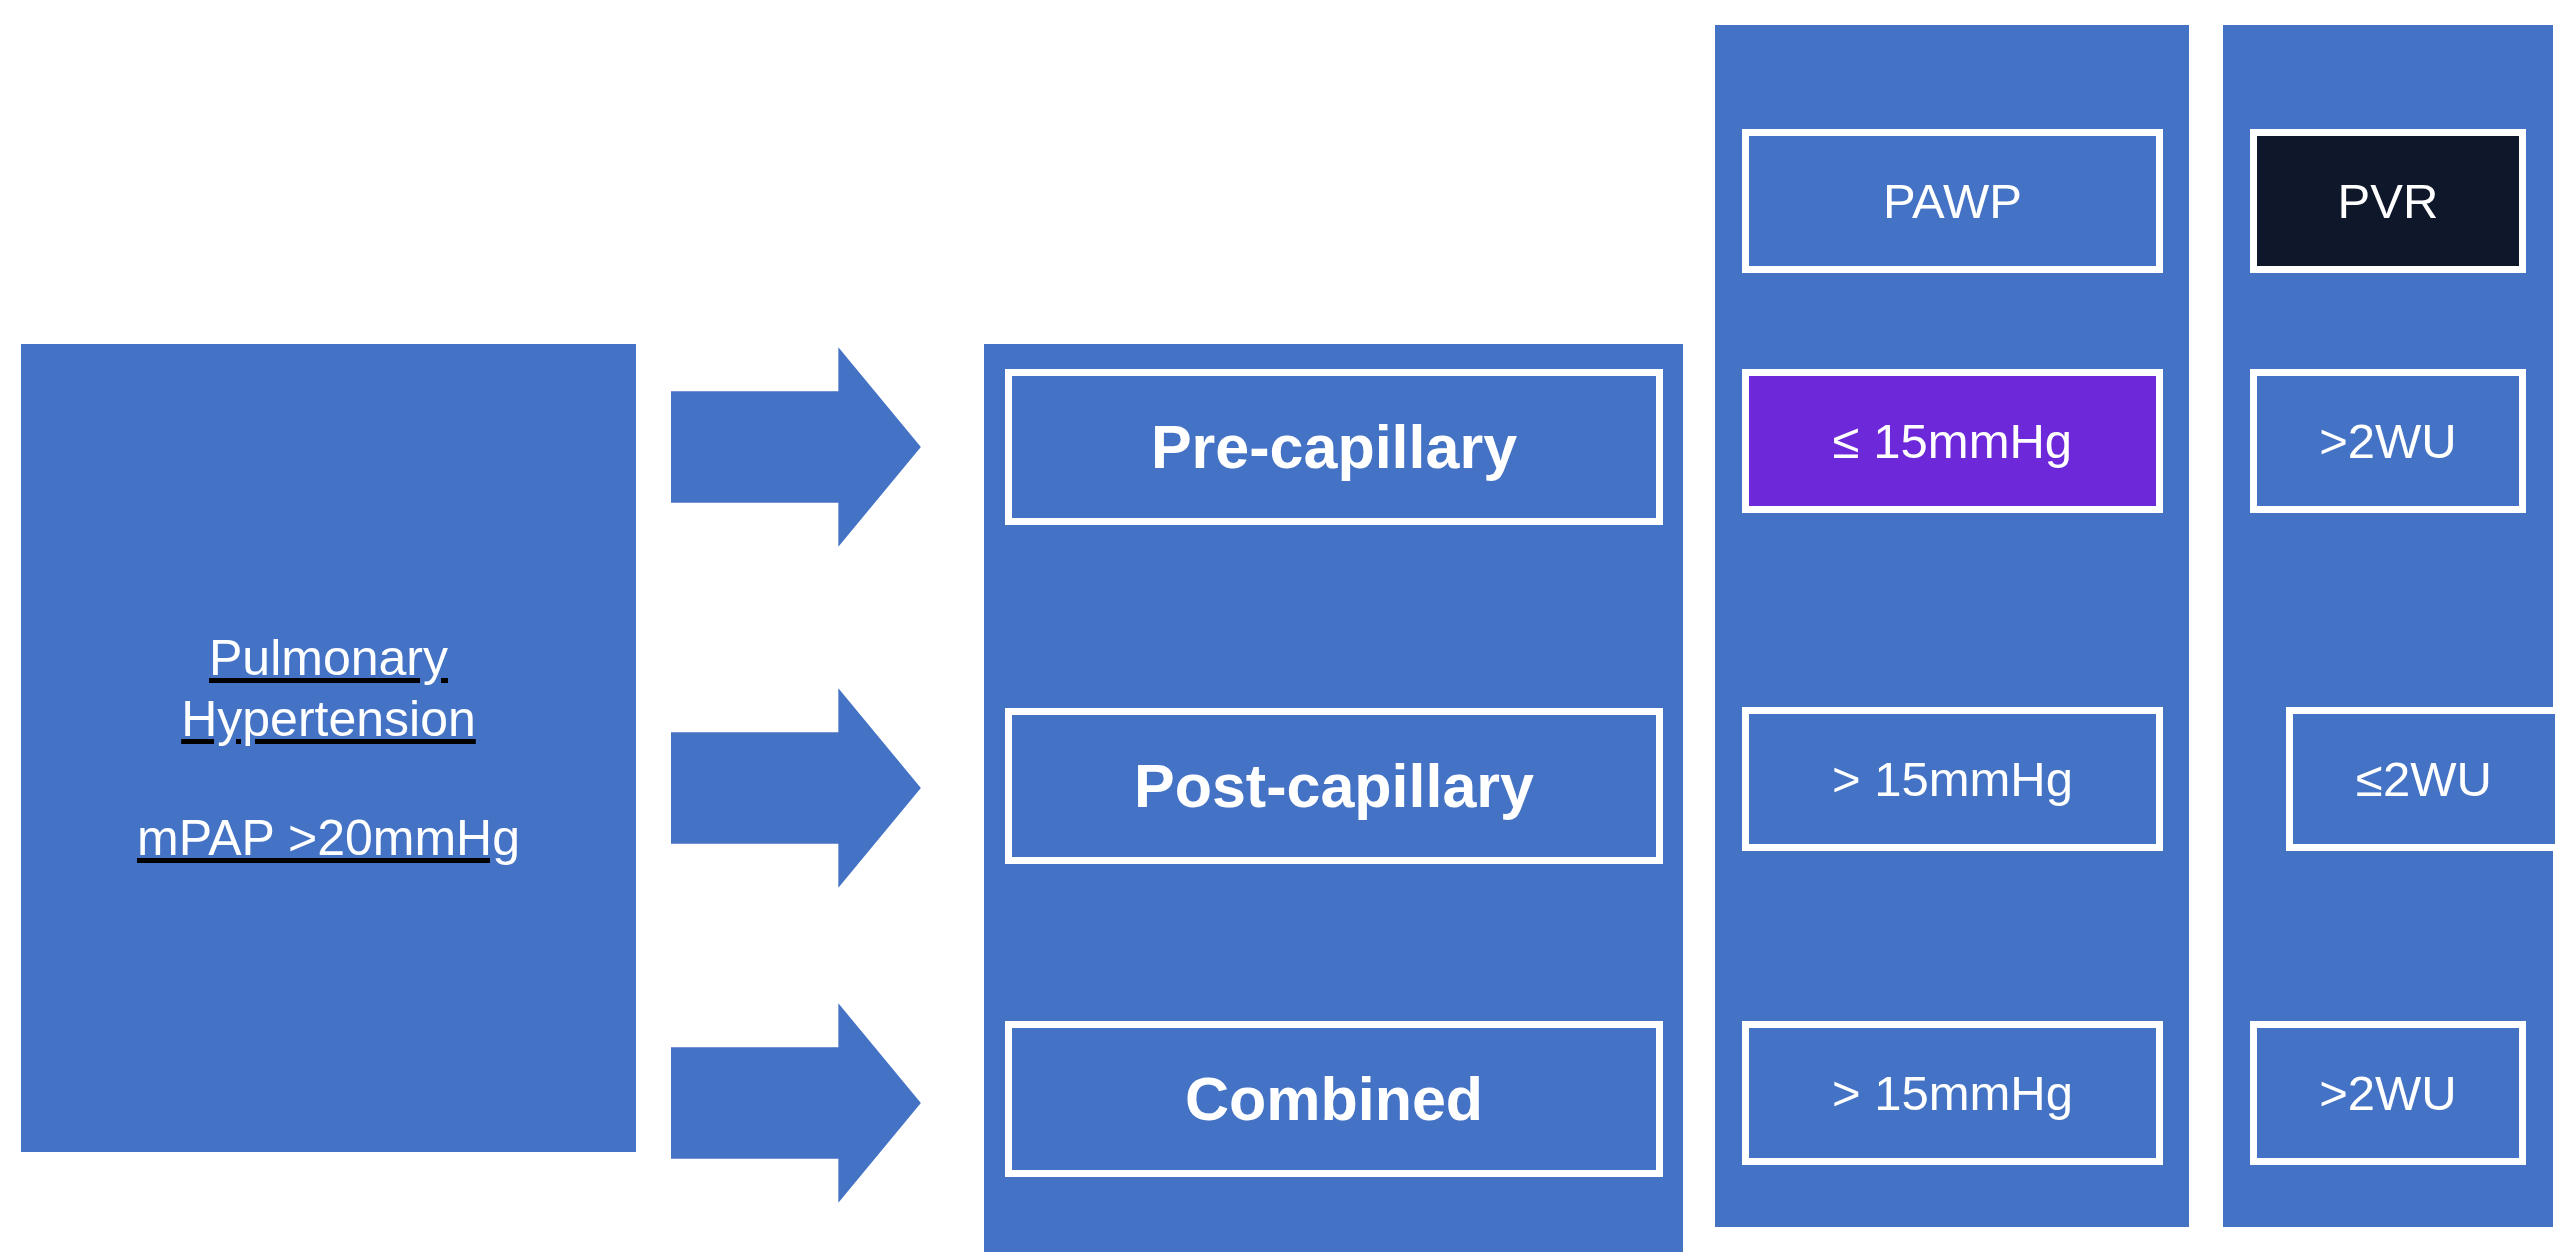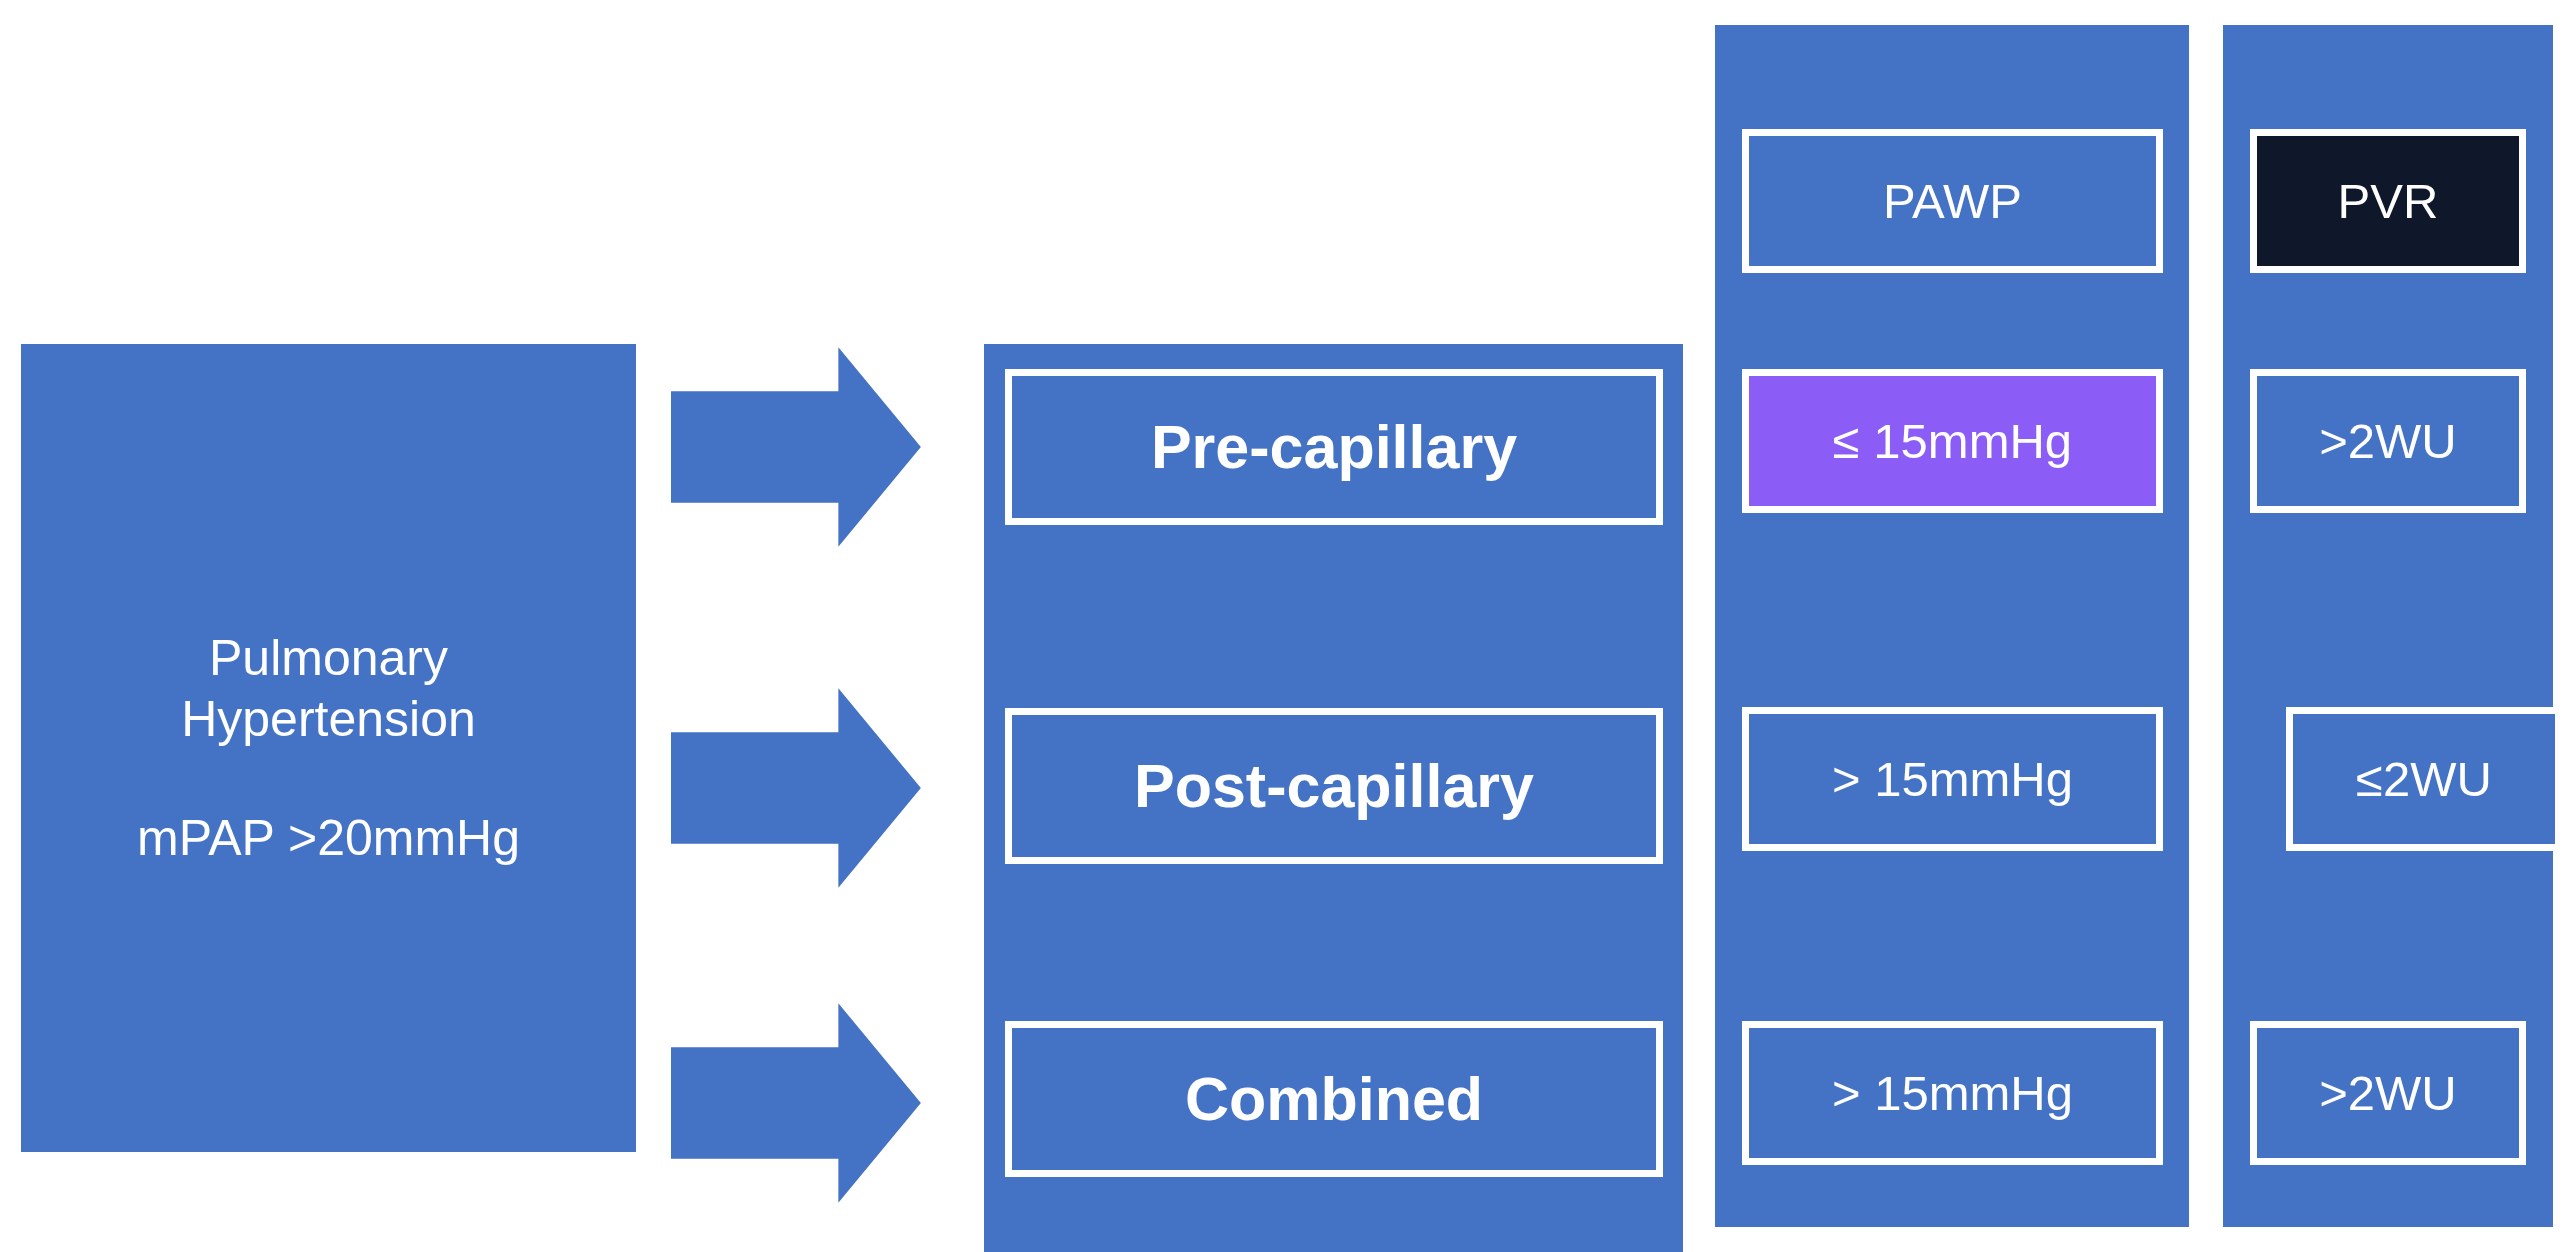--- a/index.html
+++ b/index.html
@@ -16,20 +16,21 @@
     height: 1253px;
     background: #ffffff;
     overflow: hidden;
   }
 
   
   .panel {
     position: absolute;
     background: var(--accent, #4472C4);
     box-sizing: border-box;
+    text-decoration: underline;
   }
 
   
   #source-box {
     left: 21px;
     top: 344px;
     width: 615px;
     height: 808px;
     display: flex;
     flex-direction: column;
@@ -163,21 +164,21 @@
     </div>
     <div class="cell cat-cell cat-row-2" style="background: rgb(68, 114, 196); border-color: rgb(255, 255, 255);">
       <span class="cell-text cat-text">Combined</span>
     </div>
   </div>
 
   <div class="panel" id="pawp-column" style="background: rgb(68, 114, 196);">
     <div class="cell pawp-cell pawp-row-h" style="background: rgb(68, 114, 196); border-color: rgb(255, 255, 255);">
       <span class="cell-text hdr-text">PAWP</span>
     </div>
-    <div class="cell pawp-cell pawp-row-0" style="background: #8b5cf6; border-color: rgb(255, 255, 255);">
+    <div class="cell pawp-cell pawp-row-0" style="background: #6d28d9; border-color: rgb(255, 255, 255);">
       <span class="cell-text val-text">≤ 15mmHg</span>
     </div>
     <div class="cell pawp-cell pawp-row-1" style="background: rgb(68, 114, 196); border-color: rgb(255, 255, 255);">
       <span class="cell-text val-text">&gt; 15mmHg</span>
     </div>
     <div class="cell pawp-cell pawp-row-2" style="background: rgb(68, 114, 196); border-color: rgb(255, 255, 255);">
       <span class="cell-text val-text">&gt; 15mmHg</span>
     </div>
   </div>
 

